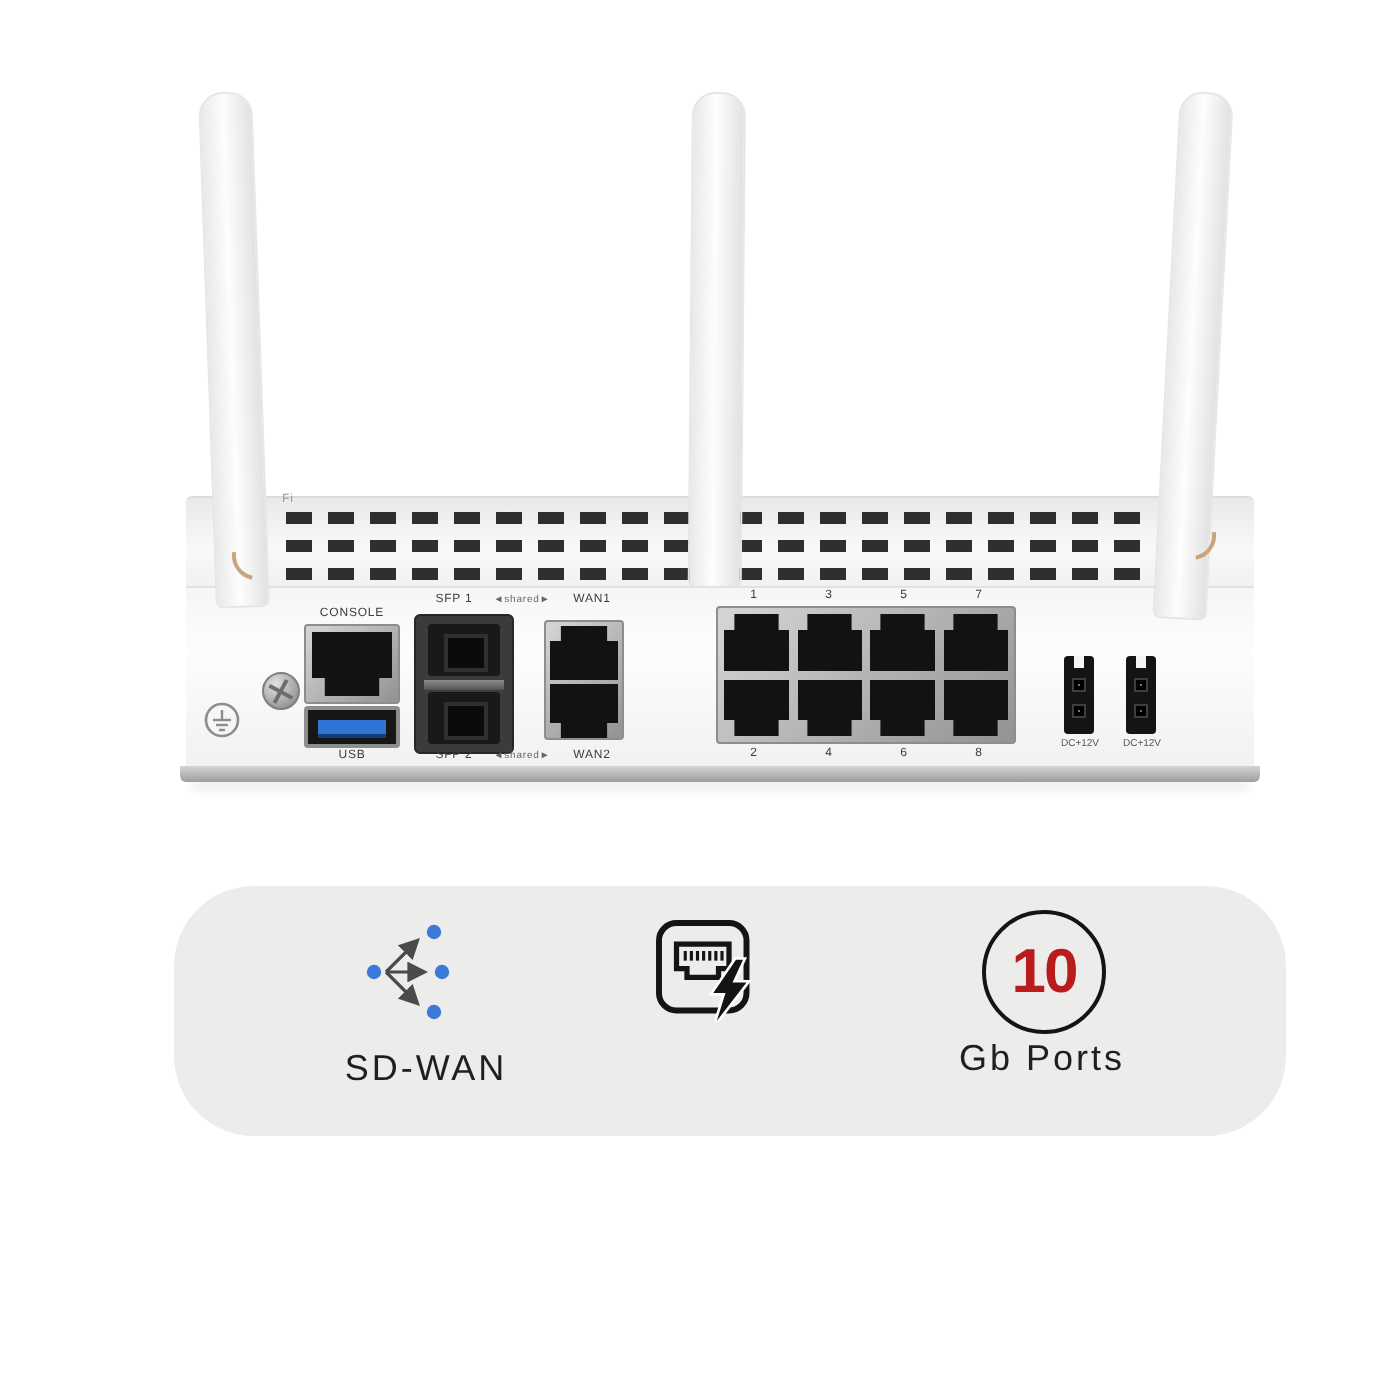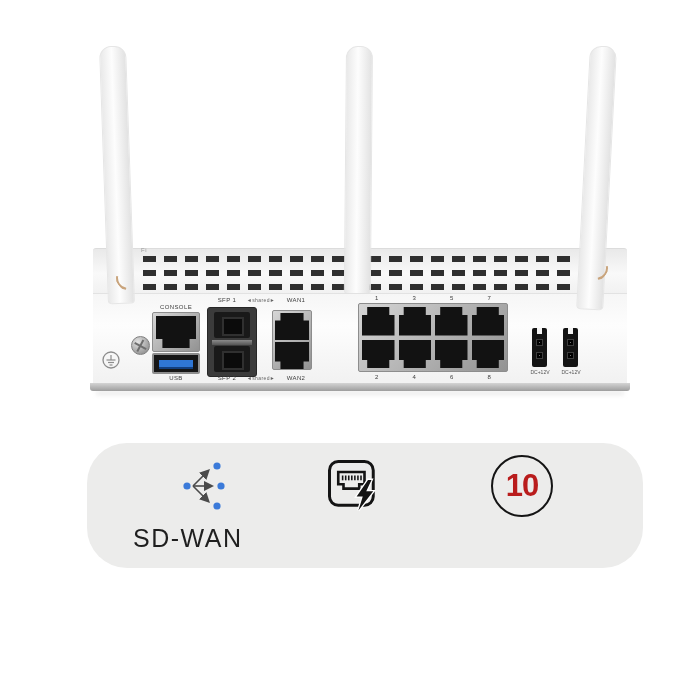--- a/index.html
+++ b/index.html
@@ -95,22 +95,22 @@
     border-radius:50%;background:radial-gradient(circle at 35% 30%,#e3e3e3,#8e8e8e 85%);
     border:1px solid #7f7f7f;box-sizing:border-box;}
   .screw::before,.screw::after{content:"";position:absolute;left:2px;top:8px;width:13px;
     height:1.6px;background:#6e6e6e;}
   .screw::before{transform:rotate(28deg);} .screw::after{transform:rotate(118deg);}
   .gnd{position:absolute;left:102px;top:351px;z-index:4;width:18px;height:18px;}
 
   
   .banner{position:absolute;left:87px;top:443px;width:556px;height:125px;
     background:var(--banner-bg,#ececeb);border-radius:40px;z-index:1;}
-  .feat-label{position:absolute;color:var(--text,#1f1f1f);font-size:25px;
-    letter-spacing:1.5px;text-align:left;white-space:nowrap;}
+  .feat-label{position:absolute;color:var(--text,#1f1f1f);font-size:18px;
+    letter-spacing:1.5px;text-align:center;white-space:nowrap;}
   .f1-icon{position:absolute;left:93px;top:13px;width:60px;height:60px;}
   .f1-label{left:46px;top:81px;width:160px;}
   .f2-icon{position:absolute;left:239px;top:15px;width:56px;height:56px;}
   .f2-label{left:198px;top:81px;width:140px;}
   .f3-badge{position:absolute;left:404px;top:12px;width:62px;height:62px;border-radius:50%;
     border:2.5px solid #141414;box-sizing:border-box;display:flex;align-items:center;
     justify-content:center;font-size:31px;font-weight:700;color:#b91c1c;letter-spacing:-1px;}
   .f3-label{left:354px;top:76px;width:160px;}
   .dot{fill:var(--accent-blue,#3b7ad9);}
   .arrow-line{stroke:#4a4a4a;stroke-width:1.6;}
@@ -237,14 +237,15 @@
         <line x1="26" y1="20" x2="26" y2="25.5"></line>
           <line x1="29.5" y1="20" x2="29.5" y2="25.5"></line>
         <line x1="33" y1="20" x2="33" y2="25.5"></line>
           <line x1="36.5" y1="20" x2="36.5" y2="25.5"></line>
         <line x1="40" y1="20" x2="40" y2="25.5"></line>
       </g>
       <path d="M48,25 L35,44 H42 L37,60 L54,38 H46 L52,25 Z" fill="#141414" stroke="#ffffff" stroke-width="3" paint-order="stroke"></path>
     </svg>
 
     <div class="f3-badge">10</div>
+    <div class="feat-label f3-label">Gb Ports</div>
   </div>
 </div>
 
 </body></html>

